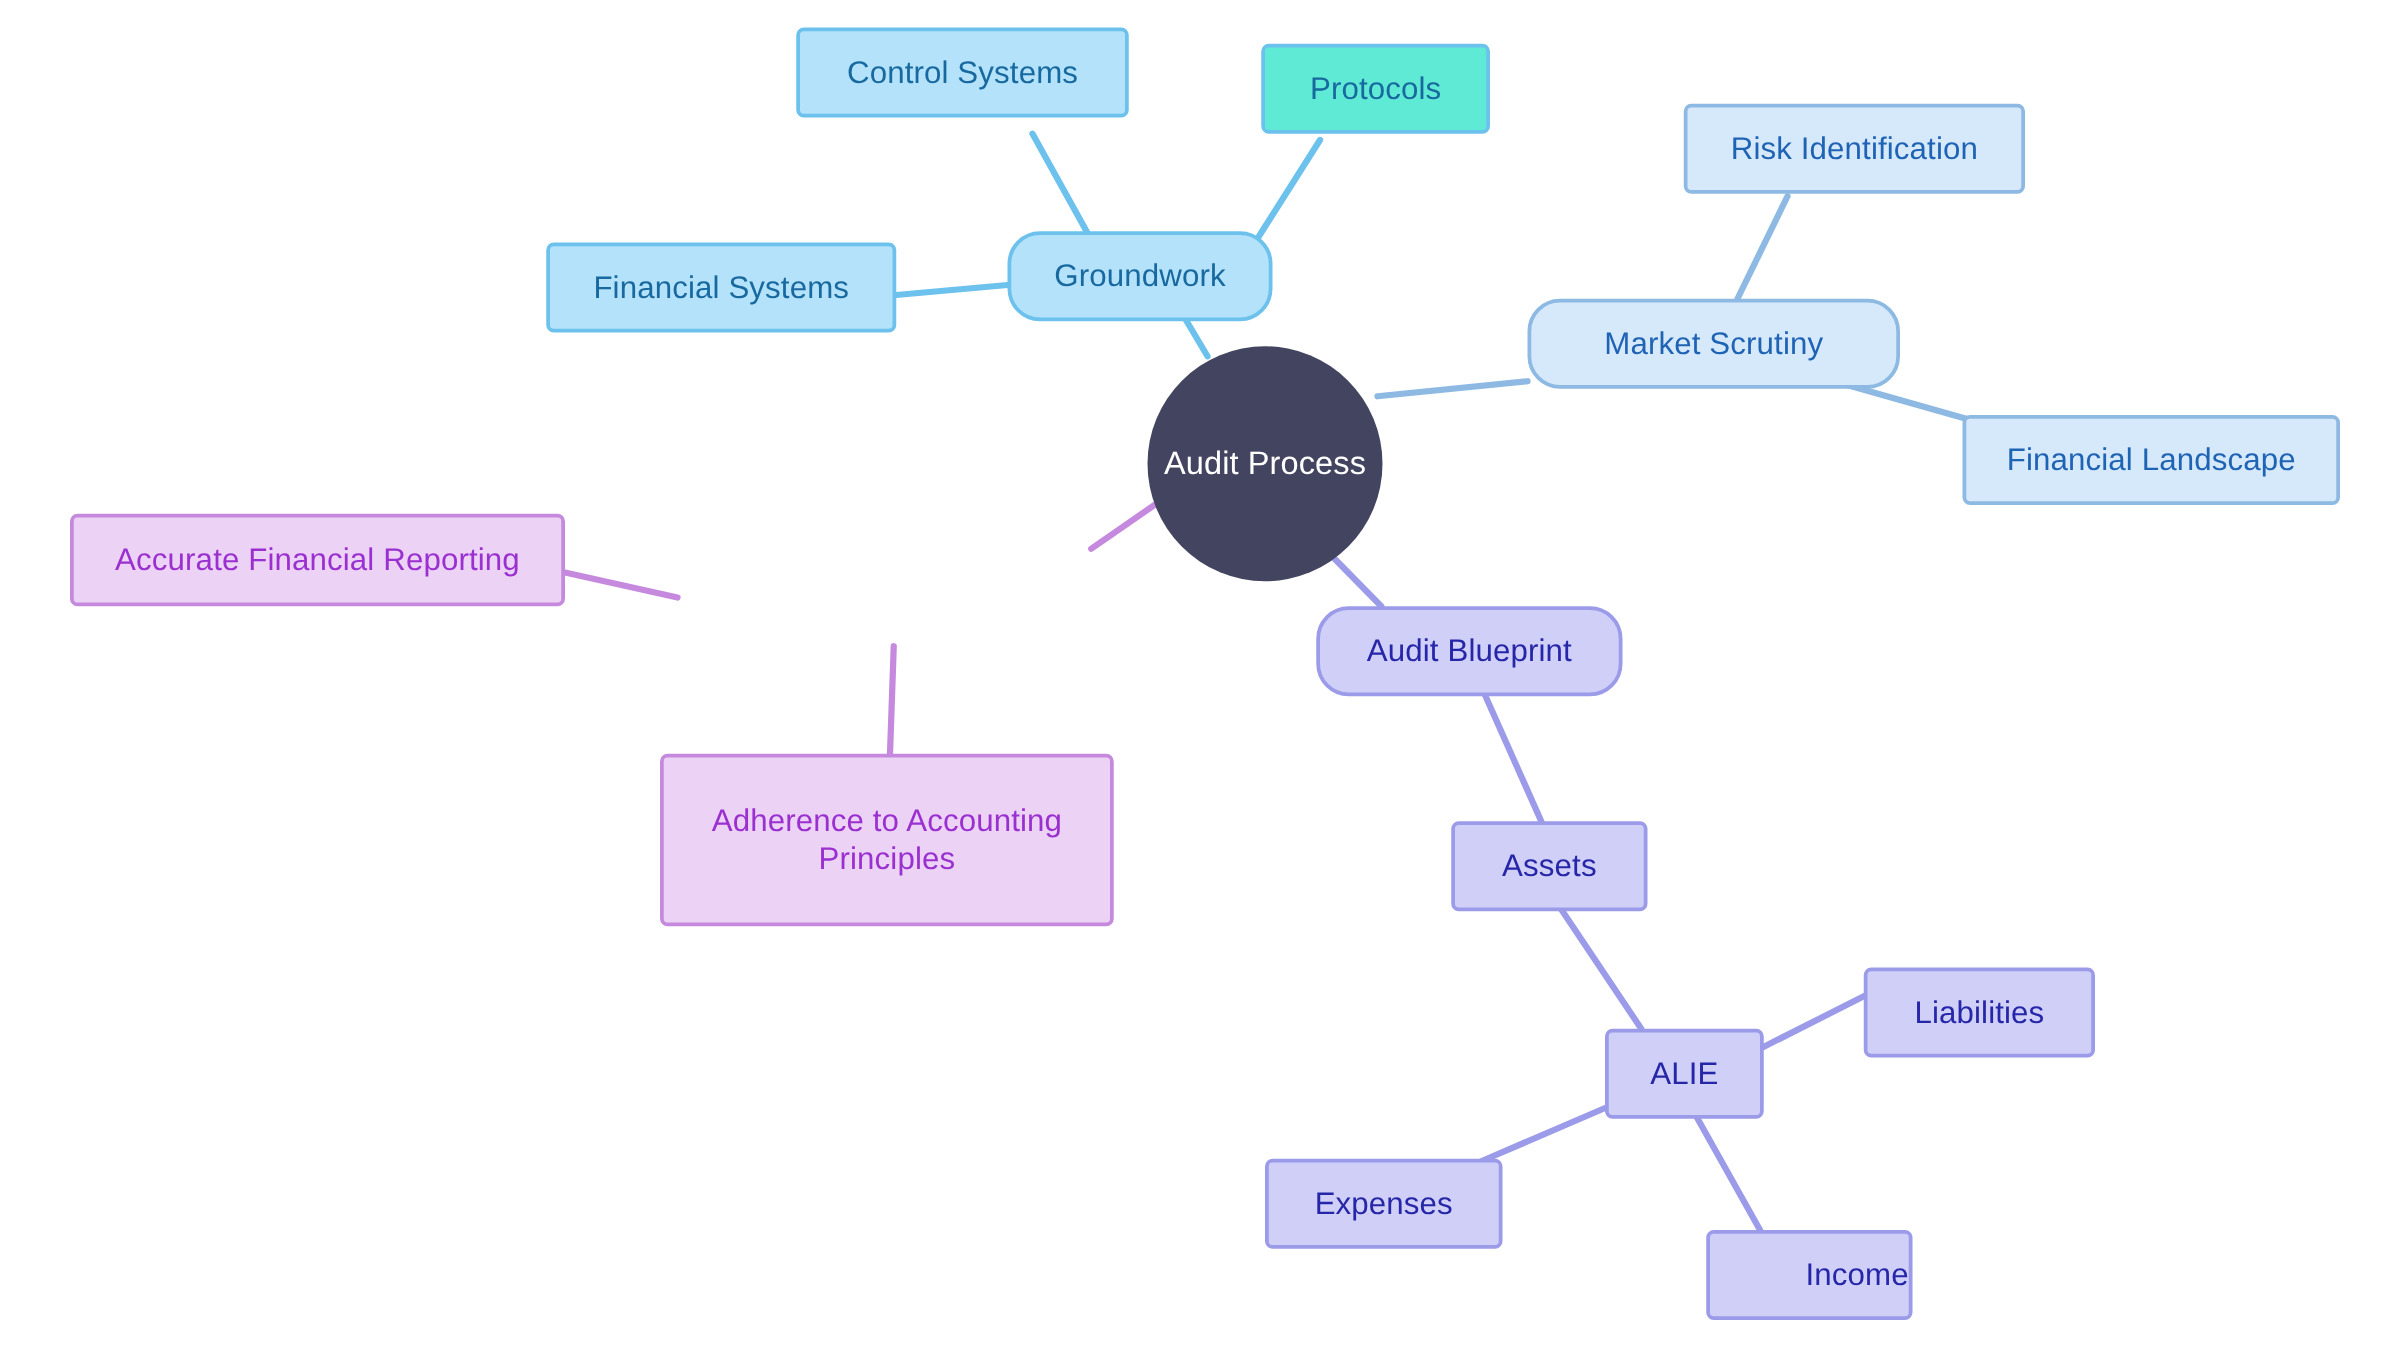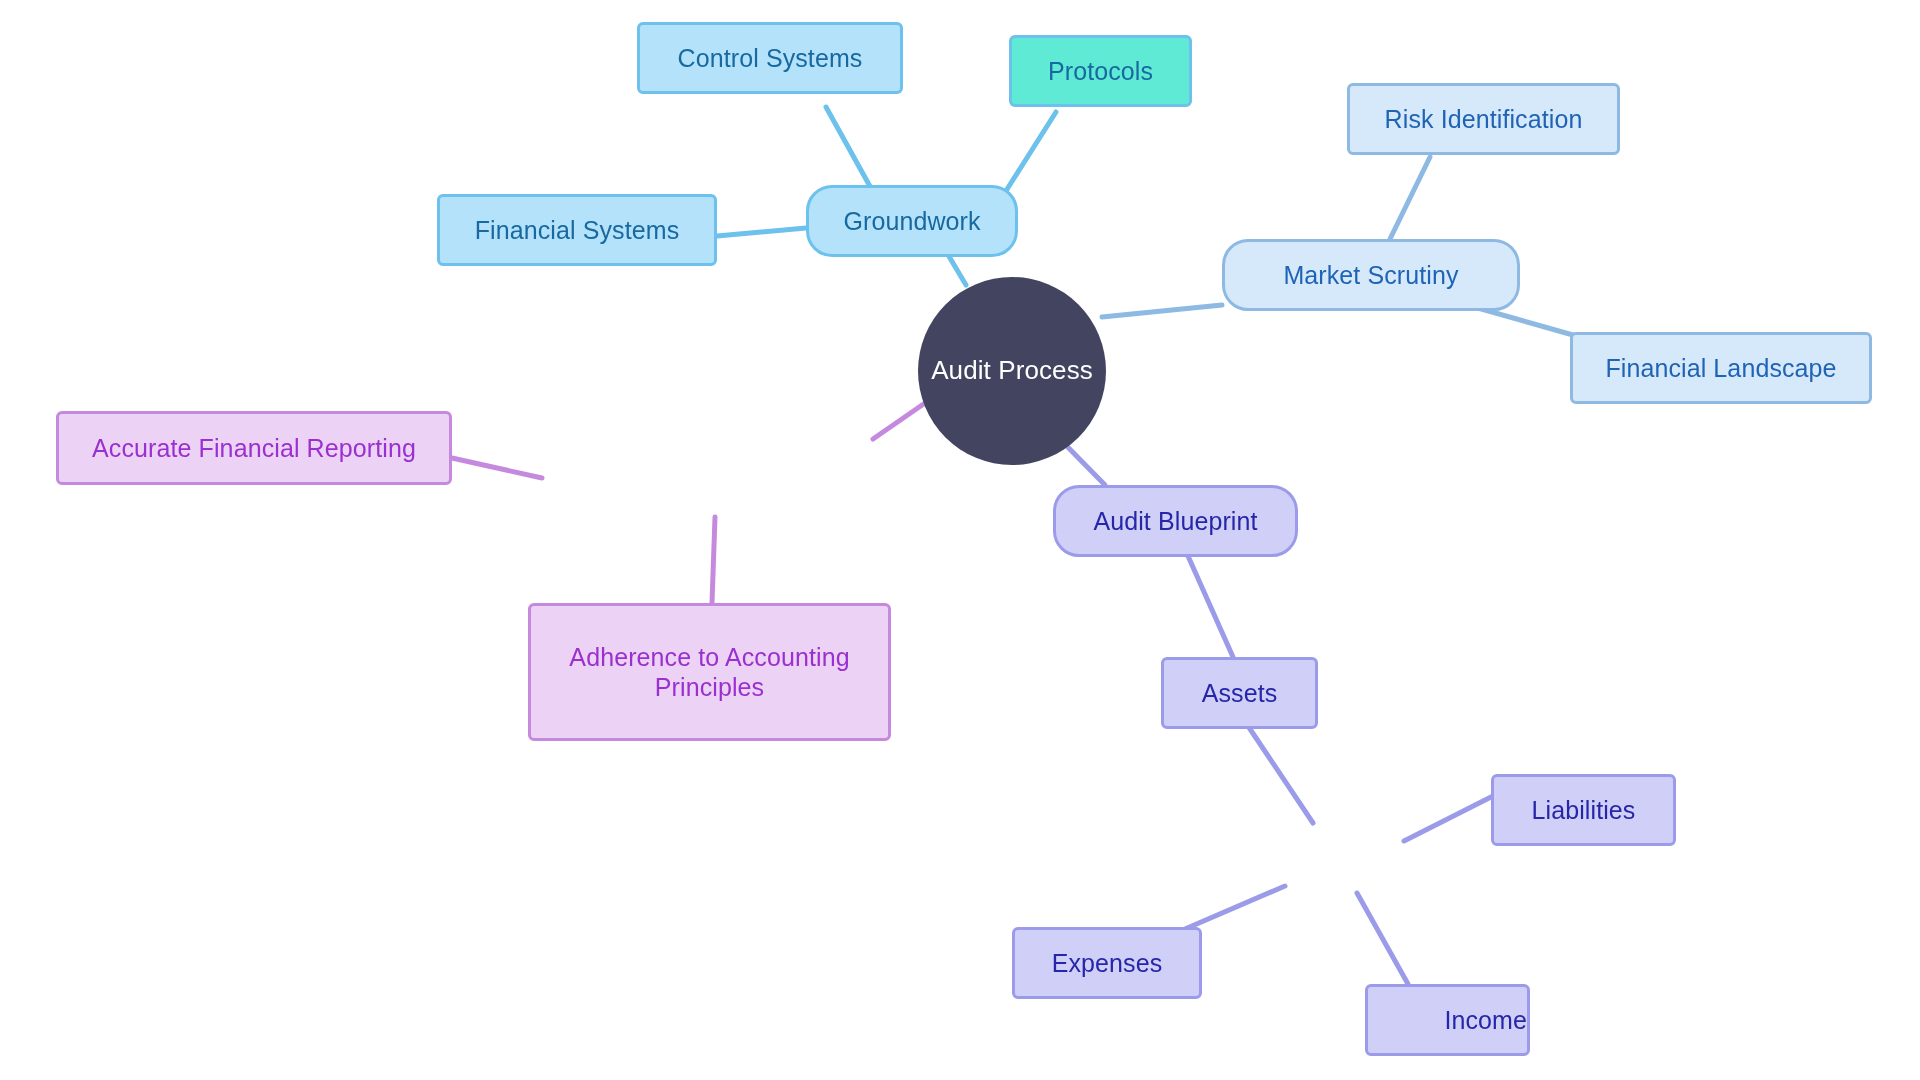--- a/index.html
+++ b/index.html
@@ -124,20 +124,23 @@
   </div>
 
   <div class="node node-branch" style="left: 1053px; top: 485px; width: 245px; height: 72px; background: rgb(207, 207, 248); border-color: rgb(155, 155, 233); color: rgb(38, 38, 168); font-size: 25px;">
     <span>Audit Blueprint</span>
   </div>
 
   <div class="node node-leaf" style="left: 1161px; top: 657px; width: 157px; height: 72px; background: rgb(207, 207, 248); border-color: rgb(155, 155, 233); color: rgb(38, 38, 168); font-size: 25px;">
     <span>Assets</span>
   </div>
 
+  <div class="node node-leaf" style="left: 1284px; top: 823px; width: 127px; height: 72px; background: rgb(207, 207, 248); border-color: rgb(155, 155, 233); color: rgb(38, 38, 168); font-size: 25px;">
+    <span>ALIE</span>
+  </div>
 
   <div class="node node-leaf" style="left: 1491px; top: 737px; width: 185px; height: 72px; background: rgb(207, 207, 248); border-color: rgb(155, 155, 233); color: rgb(38, 38, 168); font-size: 25px; margin-top: 37px;">
     <span>Liabilities</span>
   </div>
 
   <div class="node node-leaf" style="left: 1012px; top: 927px; width: 190px; height: 72px; background: rgb(207, 207, 248); border-color: rgb(155, 155, 233); color: rgb(38, 38, 168); font-size: 25px;">
     <span>Expenses</span>
   </div>
 
   <div class="node node-leaf" style="left: 1365px; top: 984px; width: 165px; height: 72px; background: rgb(207, 207, 248); border-color: rgb(155, 155, 233); color: rgb(38, 38, 168); font-size: 25px; justify-content: flex-end;">

